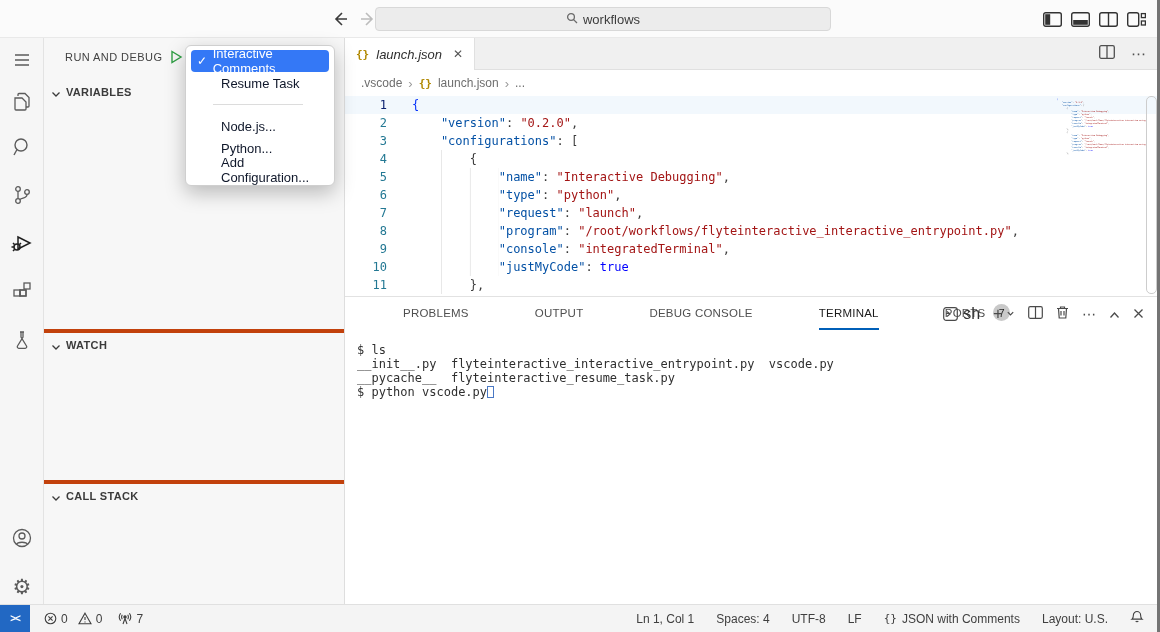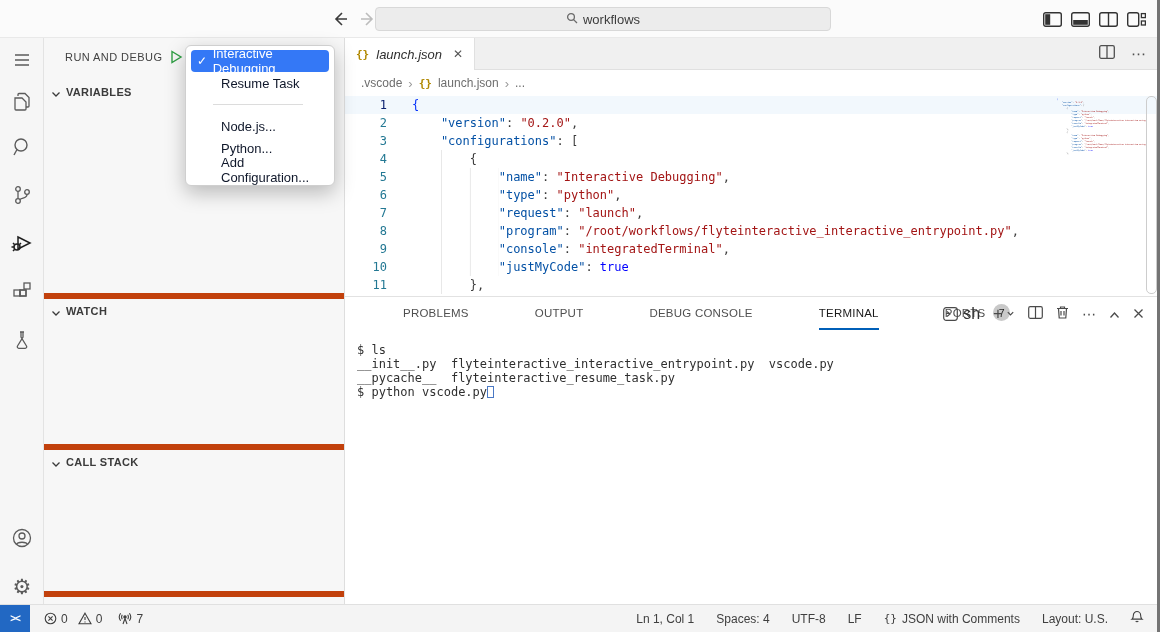--- a/index.html
+++ b/index.html
@@ -20,21 +20,21 @@
   .ab-icon { position:absolute; left:10px; width:24px; height:24px; display:grid; place-items:center; color:#5b5b5b; }
   .ab-icon svg { stroke:#5b5b5b; }
   .ab-active svg { stroke:#1f1f1f; }
   .gear-glyph { font-size:21px; color:#5b5b5b; line-height:1; }
 
   
   .sidebar { position:absolute; left:44px; top:38px; width:301px; height:566px; background:#f7f7f7; border-right:1px solid #dedede; }
   .sidebar-title { position:absolute; left:21px; top:13px; font-size:11px; color:#424242; letter-spacing:.04em; }
   .play-button { position:absolute; left:124px; top:11px; width:16px; height:16px; }
   .side-section { position:absolute; left:0; width:100%; }
-  .side-section.bordered { border-top:6px solid #c2410c; }
+  .side-section.bordered { border-top:4px solid #c2410c;margin-top:36px; }
   .section-header { display:flex; align-items:center; gap:4px; padding:4px 0 0 6px; height:20px; }
   .section-header .chev { width:12px; height:12px; }
   .section-label { font-size:11px; font-weight:700; color:#3b3b3b; letter-spacing:.03em;text-align:center; }
   .sec-variables { top:42px; height:213px; }
   .sec-watch { top:255px; height:151px; }
   .sec-callstack { top:406px; height:147px; }
   .sec-breakpoints { top:553px; height:13px; }
 
   
   .dropdown { position:absolute; left:185px; top:45px; width:150px; background:#ffffff; border:1px solid #cfcfcf; border-radius:6px; box-shadow:0 7px 20px rgba(0,0,0,.25); padding:4px 5px; z-index:60; }
@@ -243,21 +243,21 @@
               <path d="M2.5 4.5 L6 8 L9.5 4.5"></path>
             </svg></span>
         <span class="section-label">BREAKPOINTS</span>
       </div>
     </div>
   </div>
 
   <div class="dropdown" id="dropdown-menu">
       <div class="dd-item selected">
         <span class="dd-check">✓</span>
-        <span>Interactive Debugging</span>
+        <span>Interactive Comments</span>
       </div>
       <div class="dd-item plain">
         <span>Resume Task</span>
       </div>
       <div class="dd-sep"></div>
       <div class="dd-item plain">
         <span>Node.js...</span>
       </div>
       <div class="dd-item plain">
         <span>Python...</span>

